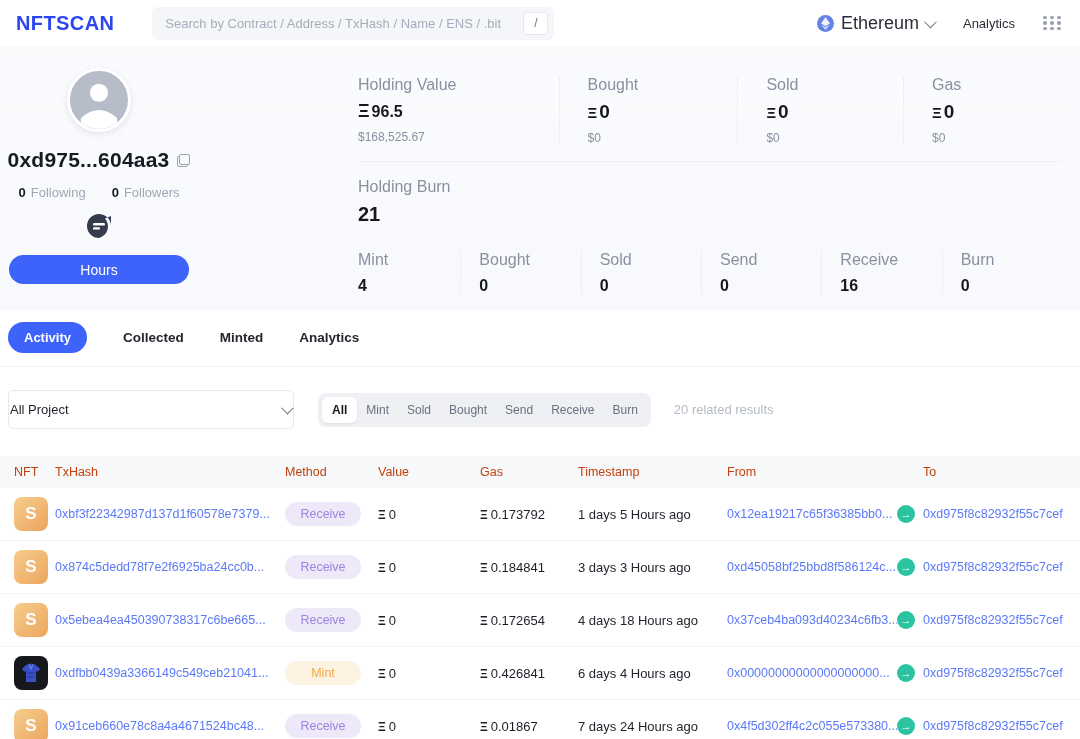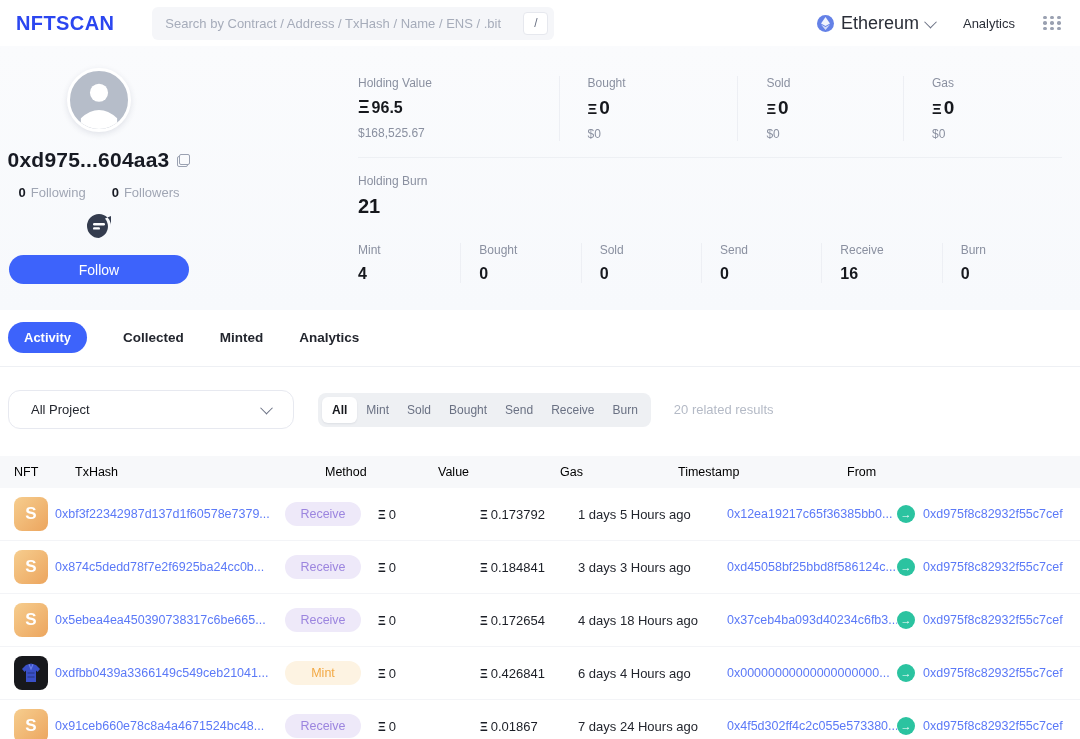--- a/index.html
+++ b/index.html
@@ -45,21 +45,21 @@
   .follow-stats b { color:#171a23; margin-right:5px; }
   .chat-btn { margin-top:13px; cursor:pointer; }
   .follow-btn { margin-top:12px; width:180px; height:29px; border:0; border-radius:15px;
                 background:#3d63fb; color:#fff; font-size:14px; font-family:inherit; cursor:pointer; }
 
   
   .profile-stats { flex:1; padding-top:14px; }
   .stats-row1 { display:grid; grid-template-columns:1.32fr 1.08fr 1fr .96fr; }
   .stat-cell { padding-left:28px; border-left:1px solid #edeff4; }
   .stat-cell:first-child { padding-left:18px; border-left:0; }
-  .stat-label { font-size:12px; color:#8a90a0; }
+  .stat-label { font-size:16px; color:#8a90a0; }
   .stat-eth { margin-top:7px; font-weight:bold; color:#16181d; }
   .stat-eth .sym { font-size:15px; margin-right:2px; }
   .stat-eth .num { font-size:19px; }
   .stat-eth.big .sym { font-size:18px; }
   .stat-eth.big .num { font-size:16px; }
   .stat-usd { margin-top:8px; font-size:12px; color:#8a90a0; }
   .stats-divider { border:0; border-top:1px solid #eef0f4; margin:16px 0 16px 18px; }
   .holding-nfts { padding-left:18px; }
   .holding-nfts .val { margin-top:7px; font-size:20px; font-weight:bold; color:#16181d; }
   .stats-row2 { margin-top:25px; display:grid; grid-template-columns:repeat(6,1fr); }
@@ -68,35 +68,35 @@
   .counter-cell .val { margin-top:8px; font-size:16px; font-weight:bold; color:#16181d; }
 
   
   .tabs-bar { display:flex; align-items:center; gap:36px; padding:12px 0 13px 8px;
               border-bottom:1px solid #eef0f4; background:#fff; }
   .tab { font-size:13.5px; font-weight:bold; color:#23262e; cursor:pointer; }
   .tab.active { background:#3d63fb; color:#fff; border-radius:16px; padding:8px 16px; font-size:13px; }
 
   
   .filter-row { display:flex; align-items:center; padding:23px 0 0 8px; }
-  .project-select { width:286px; height:39px; border:1px solid #e7e9f0; border-radius:12px; background:#fff;
-                    display:flex; align-items:center; justify-content:space-between; padding:0 22px;
+  .project-select { width:286px; height:39px; border:1px solid #e7e9f0; border-radius:5px; background:#fff;
+                    display:flex; align-items:center; justify-content:space-between; padding:0 1px;
                     font-size:13px; color:#23262e; cursor:pointer; }
   .pill-group { margin-left:24px; background:#eef0f3; border-radius:8px; padding:4px; display:flex;
                 align-items:center; }
   .pill { font-size:12px; color:#6a7183; padding:6px 9px; cursor:pointer; white-space:nowrap; }
   .pill.active { background:#fff; color:#16181d; border-radius:6px; font-weight:bold;
                  box-shadow:0 1px 2px rgba(30,40,70,.08); padding:6px 10px; }
   .results-text { margin-left:23px; font-size:13px; color:#b4bac6; }
 
   
   .tbl { margin-top:27px; }
   .tbl-grid { display:grid; grid-template-columns:41px 230px 93px 102px 98px 149px 170px 26px 1fr;
               align-items:center; padding-left:14px; }
-  .tbl-head { background:#f7f8fa; height:32px; font-size:12.5px; color:#000000;gap:20px; }
+  .tbl-head { background:#f7f8fa; height:32px; font-size:12.5px; color:#c2410c; }
   .tbl-row { height:53px; border-bottom:1px solid #f3f4f7; }
   .thumb { width:34px; height:34px; border-radius:8px; display:flex; align-items:center;
            justify-content:center; overflow:hidden; cursor:pointer; }
   .thumb.s-token { background:linear-gradient(135deg,#f6cd8e,#eca55e); color:#fff; font-weight:900;
                    font-size:17px; }
   .thumb.jacket { background:#17181c; }
   .hash-link, .addr-link { font-size:12.5px; color:#5b79f7; white-space:nowrap; overflow:hidden;
                            cursor:pointer; padding-right:10px; }
   .badge { display:inline-block; width:76px; text-align:center; font-size:12.5px; padding:5px 0;
            border-radius:14px; }
@@ -161,21 +161,21 @@
         <span><b>0</b><span>Following</span></span>
         <span><b>0</b><span>Followers</span></span>
       </div>
       <div class="chat-btn">
         <svg width="26" height="26" viewBox="0 0 26 26">
             <path d="M13 1 a12 12 0 1 1 -12 12 L1 23 l6 -2.5 A12 12 0 0 1 13 1 Z" fill="#343c4e" transform="rotate(180 13 13)"></path>
             <rect x="7" y="10" width="12" height="2.4" rx="1.2" fill="#fff"></rect>
             <rect x="7" y="14.2" width="7" height="2.4" rx="1.2" fill="#fff"></rect>
           </svg>
       </div>
-      <button class="follow-btn">Follow</button>
+      <button class="follow-btn">Hours</button>
     </div>
   </div>
 
   <div class="profile-stats">
     <div class="stats-row1">
       <div class="stat-cell">
         <div class="stat-label">Holding Value</div>
         <div class="stat-eth big"><span class="sym">Ξ</span><span class="num">96.5</span></div>
         <div class="stat-usd">$168,525.67</div>
       </div>

